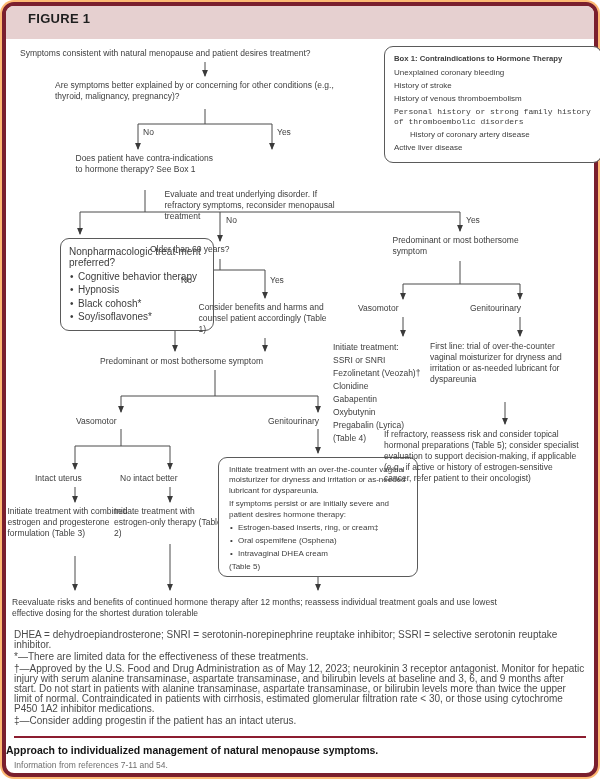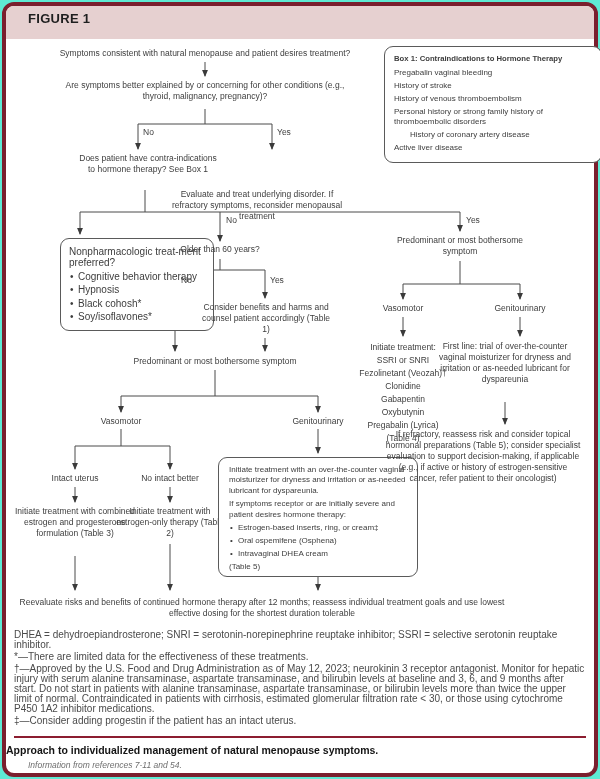--- a/index.html
+++ b/index.html
@@ -1,21 +1,21 @@
 <!DOCTYPE html>
 <html><head>
 <meta charset="utf-8">
 <style>
   html,body{margin:0;padding:0;background:#ffffff;}
-  #fig{position:relative;width:600px;height:779px;font-family:"Liberation Sans",sans-serif;color:#3d3d3d;background:#5eead4;}
+  #fig{position:relative;width:600px;height:779px;font-family:"Liberation Sans",sans-serif;color:#3d3d3d;background:#fdba74;border-radius:14px;}
   #border-frame{position:absolute;inset:2px;border:4px solid #7a1f2e;border-radius:12px;overflow:hidden;background:#fff;z-index:0;}
   #header-band{position:absolute;top:0;left:0;right:0;height:33px;background:#e6d0d0;}
   .abs{position:absolute;z-index:2;}
   svg.wires{position:absolute;inset:0;z-index:1;pointer-events:none;}
-  .node{position:absolute;z-index:2;text-align:center;font-size:8.5px;line-height:11px;transform:translateX(-50%);}
+  .node{position:absolute;z-index:2;font-size:8.5px;line-height:11px;transform:translateX(-50%);}
   .lbl{position:absolute;z-index:2;font-size:8.5px;line-height:9px;}
   .rbox{position:absolute;z-index:2;border:1px solid #5a5a5a;border-radius:9px;background:#fff;font-size:8px;line-height:10.5px;}
   .rbox ul{margin:2px 0 0 0;padding:0;list-style:none;}
   .rbox li{padding-left:9px;position:relative;margin-top:2.5px;}
   .rbox li::before{content:"•";position:absolute;left:1px;top:0;}
   .hdr-label{position:absolute;z-index:2;font-size:13px;font-weight:bold;color:#1f1f1f;letter-spacing:.3px;}
   .fn{font-size:10px;line-height:9.8px;color:#4a4a4a;margin:0 0 2.5px 0;}
   .stack p{margin:0 0 3px 0;}
 </style>
 </head>
@@ -79,24 +79,24 @@
 
   <div class="lbl" style="left:143px;top:128px;" data-name="branch-label-no-1">No</div>
   <div class="lbl" style="left:277px;top:128px;" data-name="branch-label-yes-1">Yes</div>
 
   <div class="node" style="left:148px;top:153px;width:145px;" data-name="node-contraindications-question">Does patient have contra-indications to hormone therapy? See Box 1</div>
   <div class="node" style="left:257px;top:153px;width:185px;margin-top:36px;" data-name="node-evaluate-treat">Evaluate and treat underlying disorder. If refractory symptoms, reconsider menopausal treatment</div>
 
   <div class="rbox" style="left:384px;top:46px;width:198px;padding:7px 9px 8px 9px;" data-name="contraindications-box">
     <div style="font-weight:bold;white-space:nowrap;font-size:7.7px;" data-name="contraindications-box-title">Box 1: Contraindications to Hormone Therapy</div>
     <ul style="margin-top:3px;" data-name="contraindications-list">
-      <li style="padding-left:0;" data-name="contraindication-item">Pregabalin vaginal bleeding</li>
+      <li style="padding-left:0;" data-name="contraindication-item">Unexplained coronary bleeding</li>
       <li style="padding-left:0;" data-name="contraindication-item">History of stroke</li>
       <li style="padding-left:0;" data-name="contraindication-item">History of venous thromboembolism</li>
-      <li style="padding-left:0;" data-name="contraindication-item">Personal history or strong family history of thromboembolic disorders</li>
+      <li style="padding-left:0;font-family:Liberation Mono, monospace;" data-name="contraindication-item">Personal history or strong family history of thromboembolic disorders</li>
       <li style="padding-left:16px;" data-name="contraindication-item">History of coronary artery disease</li>
       <li style="padding-left:0;" data-name="contraindication-item">Active liver disease</li>
     </ul>
   </div>
   <style>#fig .rbox[data-name="contraindications-box"] li::before{content:"";}</style>
 
   <div class="lbl" style="left:226px;top:216px;" data-name="branch-label-no-2">No</div>
   <div class="lbl" style="left:466px;top:216px;" data-name="branch-label-yes-2">Yes</div>
 
   <div class="rbox" style="left:14px;top:238px;width:136px;padding:7px 8px 8px 8px;font-size:10px;line-height:11px;margin-left:46px;" data-name="nonpharmacologic-box">
@@ -122,21 +122,21 @@
   <div class="node" style="left:318px;top:416px;width:100px;" data-name="node-genitourinary-left">Genitourinary</div>
 
   <div class="node" style="left:75px;top:473px;width:80px;" data-name="node-intact-uterus">Intact uterus</div>
   <div class="node" style="left:170px;top:473px;width:100px;" data-name="node-no-intact-uterus">No intact better</div>
 
   <div class="node" style="left:75px;top:506px;width:135px;" data-name="node-treat-combined">Initiate treatment with combined estrogen and progesterone formulation (Table 3)</div>
   <div class="node" style="left:170px;top:506px;width:112px;" data-name="node-treat-estrogen-only">Initiate treatment with estrogen-only therapy (Table 2)</div>
 
   <div class="rbox stack" style="left:218px;top:457px;width:200px;height:120px;padding:7px 10px;box-sizing:border-box;font-size:8px;line-height:10.4px;" data-name="genitourinary-treatment-box">
     <p data-name="genitourinary-box-p1">Initiate treatment with an over-the-counter vaginal moisturizer for dryness and irritation or as-needed lubricant for dyspareunia.</p>
-    <p data-name="genitourinary-box-p2">If symptoms receptor or are initially severe and patient desires hormone therapy:</p>
+    <p data-name="genitourinary-box-p2">If symptoms persist or are initially severe and patient desires hormone therapy:</p>
     <ul data-name="genitourinary-box-list">
       <li data-name="genitourinary-box-item">Estrogen-based inserts, ring, or cream‡</li>
       <li data-name="genitourinary-box-item">Oral ospemifene (Osphena)</li>
       <li data-name="genitourinary-box-item">Intravaginal DHEA cream</li>
     </ul>
     <p style="margin-top:3px;" data-name="genitourinary-box-p3">(Table 5)</p>
   </div>
 
   <div class="node" style="left:460px;top:235px;width:135px;" data-name="node-predominant-symptom-right">Predominant or most bothersome symptom</div>
   <div class="node" style="left:403px;top:303px;width:90px;" data-name="node-vasomotor-right">Vasomotor</div>
@@ -160,14 +160,14 @@
 
   <div class="abs" style="left:14px;top:630px;width:572px;" data-name="footnotes">
     <p class="fn" data-name="footnote-abbreviations">DHEA = dehydroepiandrosterone; SNRI = serotonin-norepinephrine reuptake inhibitor; SSRI = selective serotonin reuptake inhibitor.</p>
     <p class="fn" data-name="footnote-star">*—There are limited data for the effectiveness of these treatments.</p>
     <p class="fn" data-name="footnote-dagger">†—Approved by the U.S. Food and Drug Administration as of May 12, 2023; neurokinin 3 receptor antagonist. Monitor for hepatic injury with serum alanine transaminase, aspartate transaminase, and bilirubin levels at baseline and 3, 6, and 9 months after start. Do not start in patients with alanine transaminase, aspartate transaminase, or bilirubin levels more than twice the upper limit of normal. Contraindicated in patients with cirrhosis, estimated glomerular filtration rate &lt; 30, or those using cytochrome P450 1A2 inhibitor medications.</p>
     <p class="fn" data-name="footnote-double-dagger">‡—Consider adding progestin if the patient has an intact uterus.</p>
   </div>
 
   <div class="abs" style="left:14px;right:14px;top:736px;height:2px;background:#8c1d30;width:572px;" data-name="caption-divider"></div>
   <div class="abs" style="left:6px;top:744px;width:572px;font-size:10.5px;font-weight:bold;color:#141414;" data-name="figure-caption">Approach to individualized management of natural menopause symptoms.</div>
-  <div class="abs" style="left:28px;top:760px;width:572px;font-size:8.5px;font-style:italic;color:#6e6e6e;" data-name="figure-source">Information from references 7-11 and 54.</div>
+  <div class="abs" style="left:14px;top:760px;width:572px;font-size:8.5px;color:#6e6e6e;" data-name="figure-source">Information from references 7-11 and 54.</div>
 </div>
 
 </body></html>

